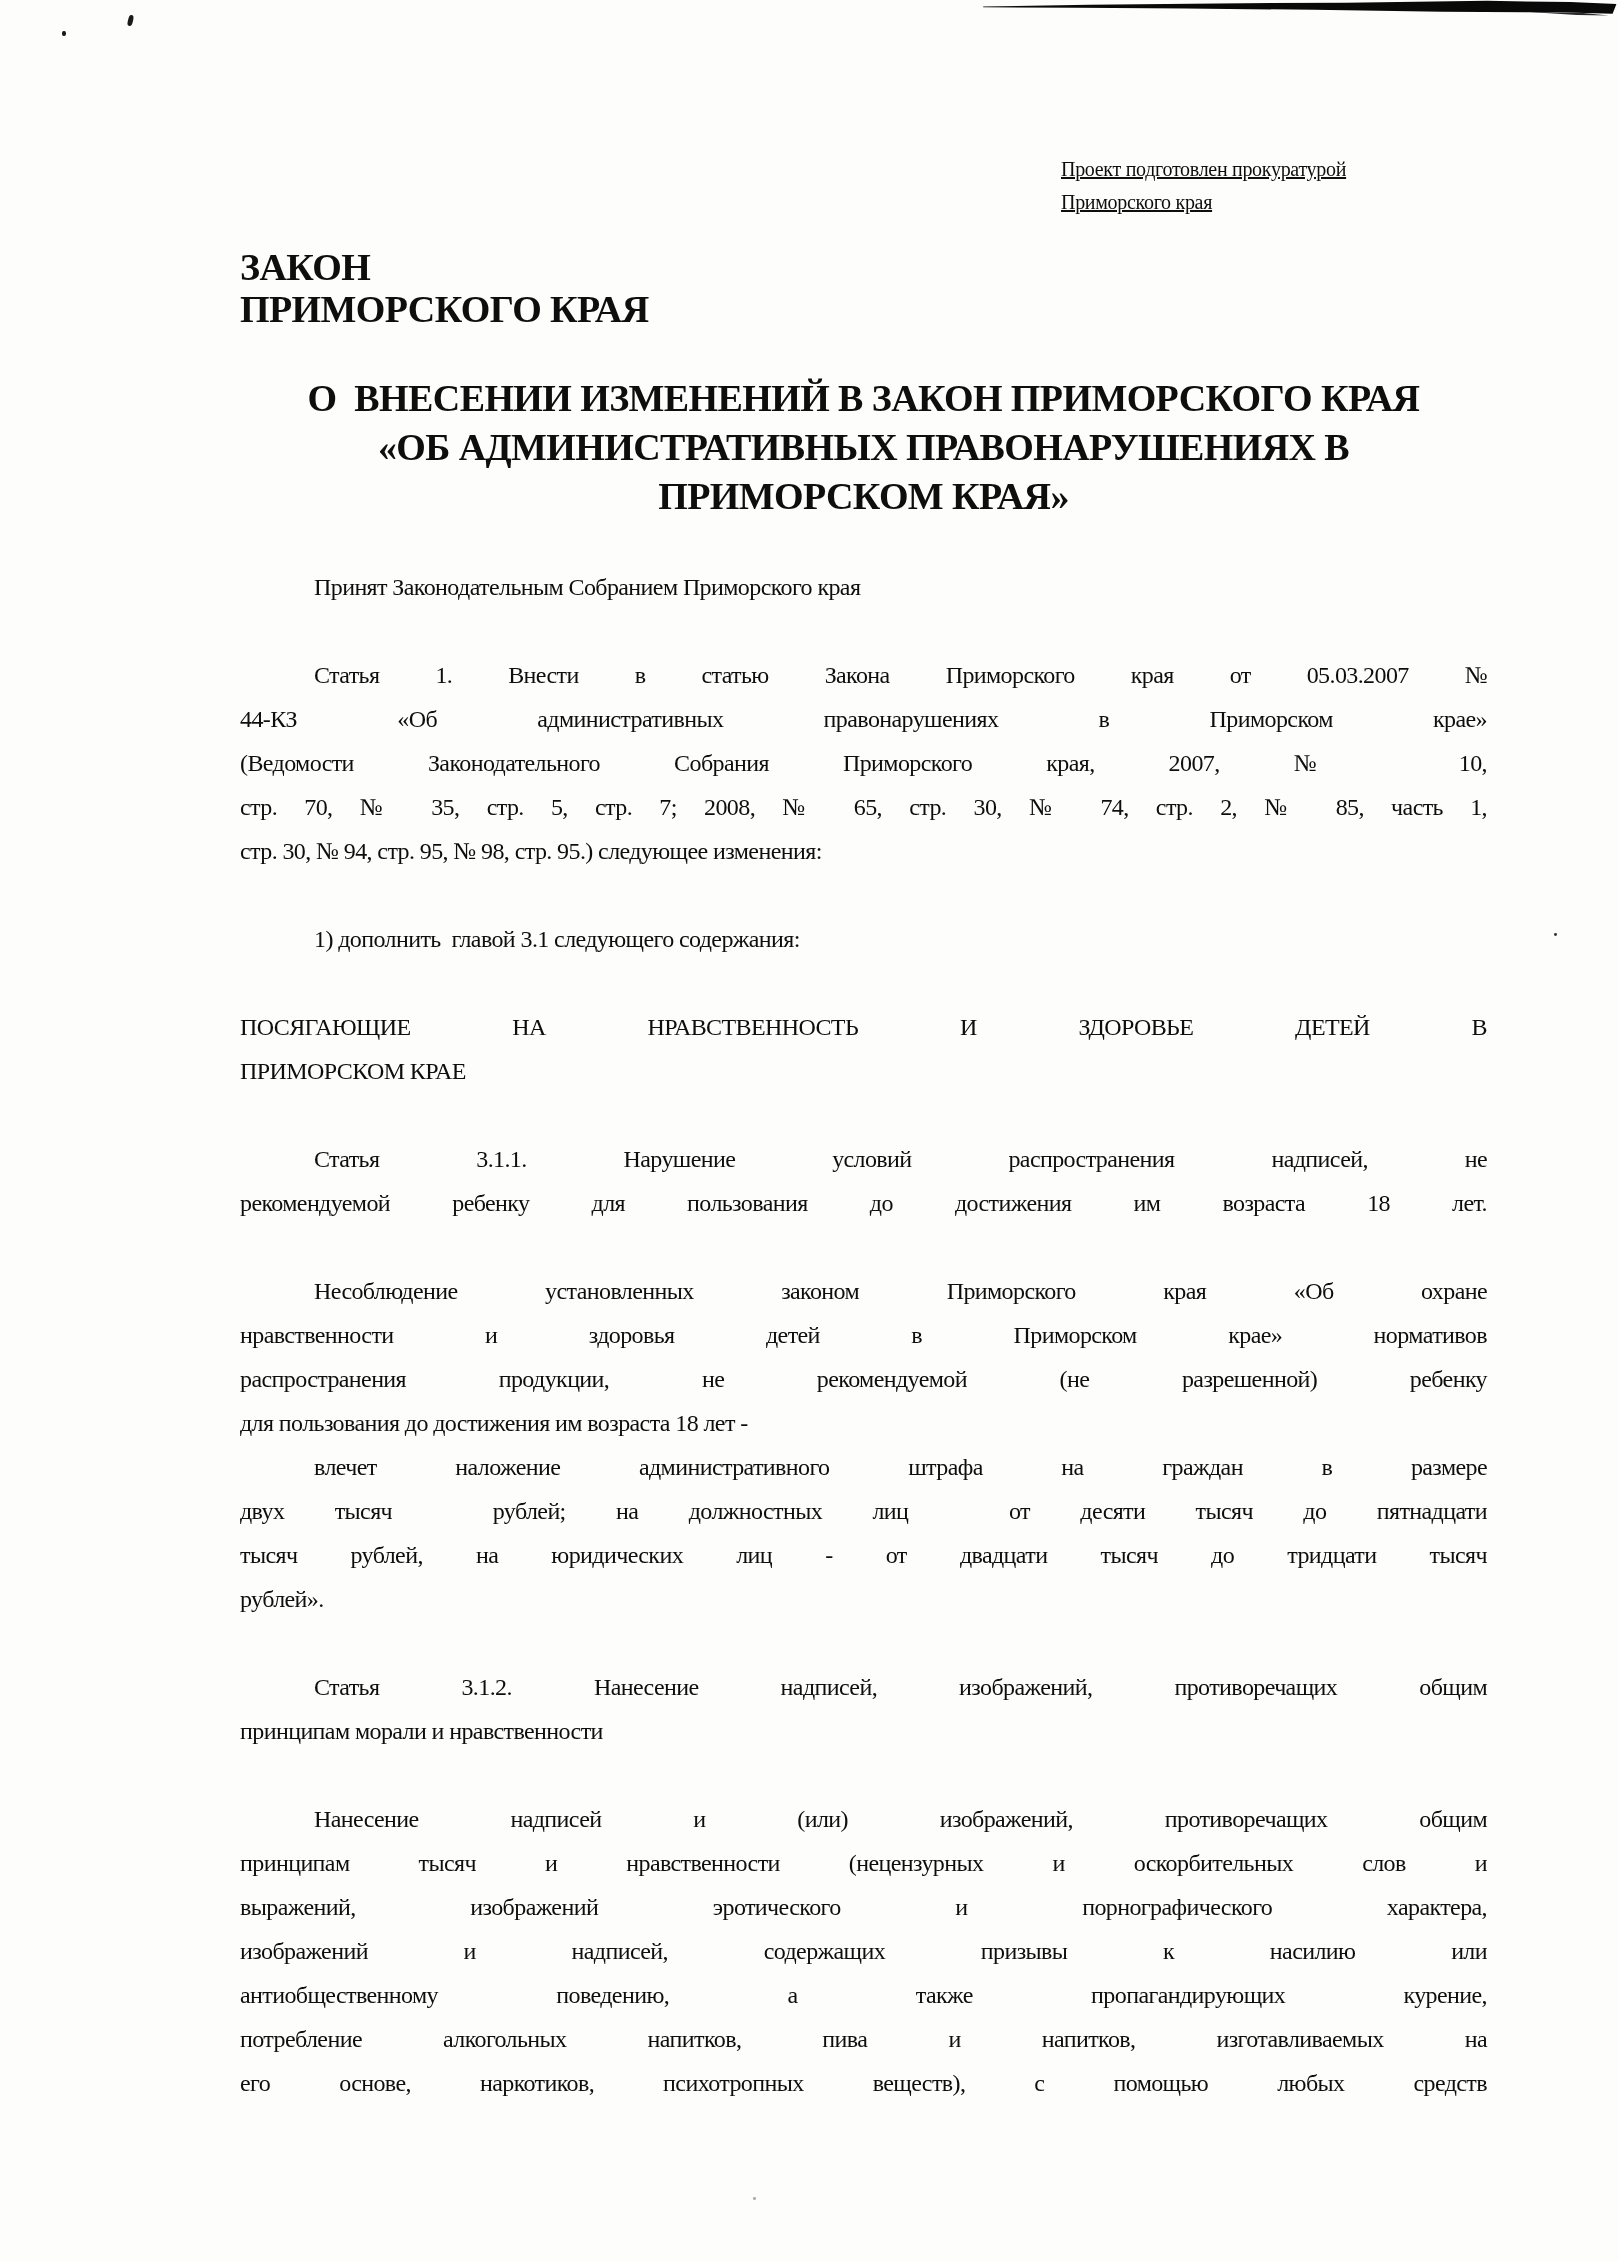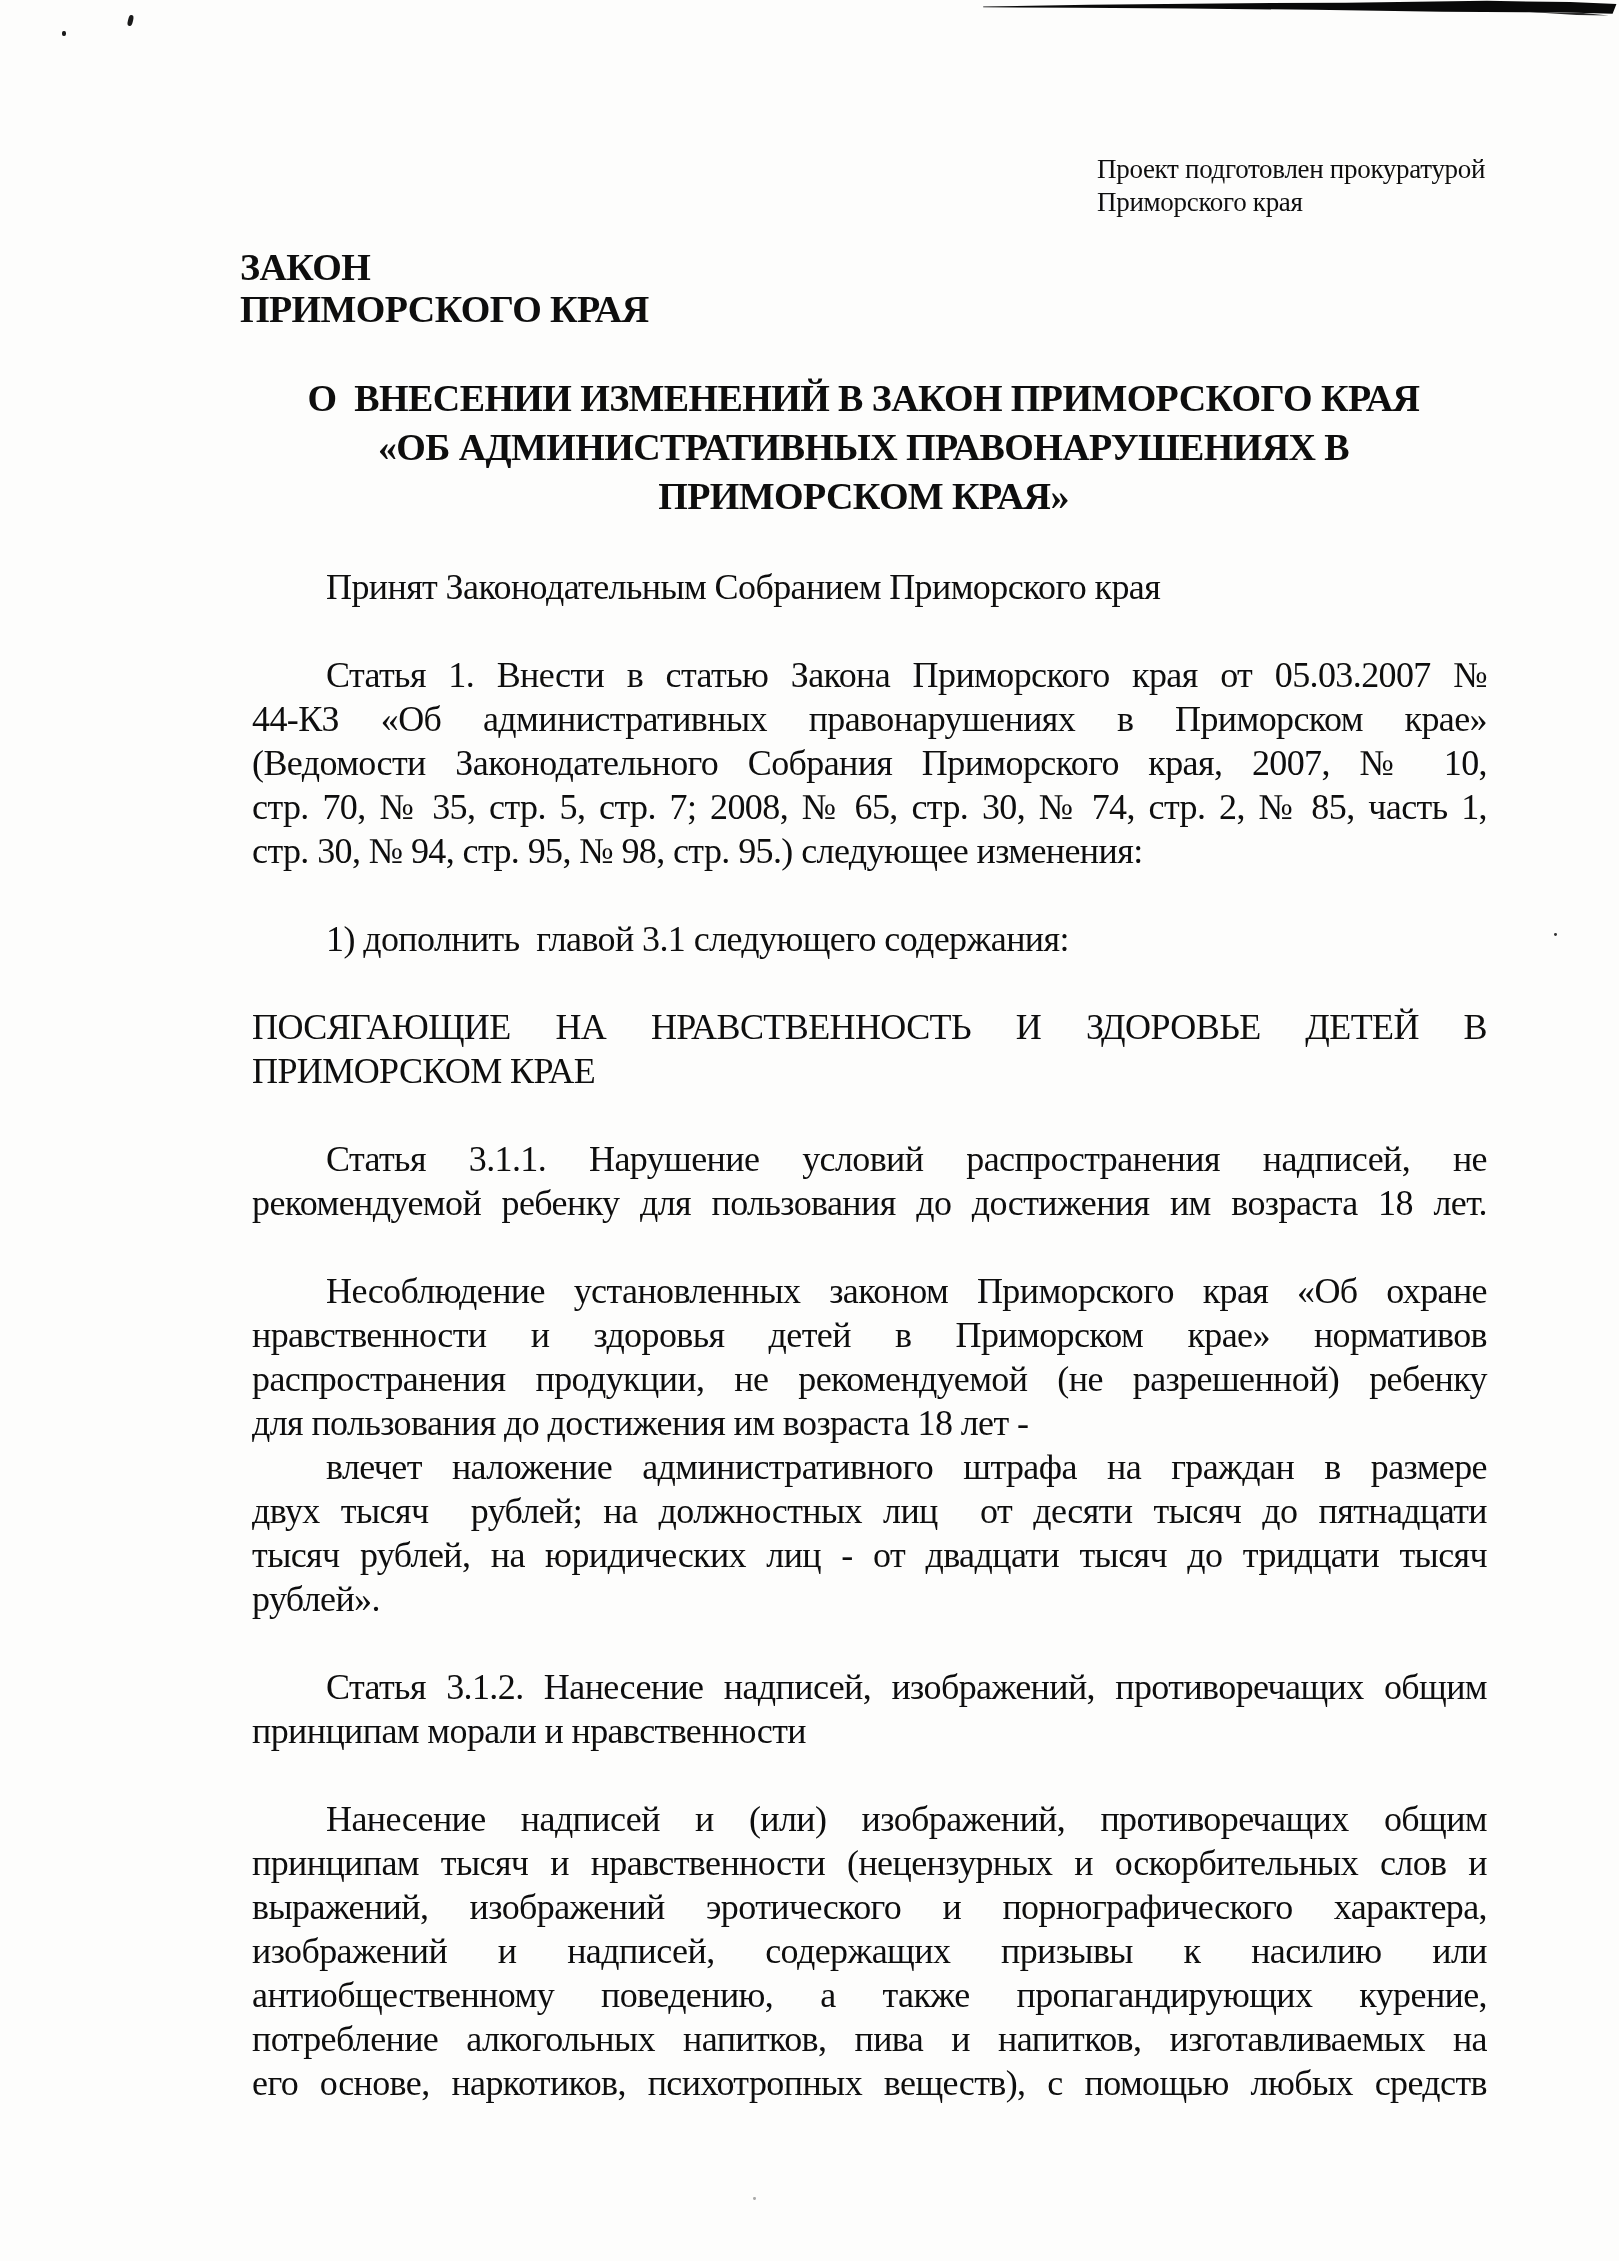--- a/index.html
+++ b/index.html
@@ -14,26 +14,27 @@
   }
   .content {
     position: absolute;
     left: 240px;
     top: 0;
     width: 1247px;
   }
   
   .header-note {
     position: absolute;
-    left: 1097px;
+    left: 1061px;
     top: 153px;
-    font-size: 27px;
+    font-size: 20px;
     line-height: 33px;
     letter-spacing: -0.3px;
     white-space: nowrap;
+    text-decoration: underline;
   }
   
   .doc-title {
     margin-top: 246px;
     text-align: left;
     font-weight: bold;
     font-size: 38px;
     line-height: 42px;
     letter-spacing: -0.6px;
   }
@@ -41,25 +42,24 @@
     margin-top: 44px;
     text-align: center;
     font-weight: bold;
     font-size: 38px;
     line-height: 49px;
     letter-spacing: -0.6px;
   }
   
   .para { margin: 0; }
   .line {
-    font-size: 36px;
+    font-size: 24px;
     line-height: 44px;
     letter-spacing: -0.6px;
     text-justify: inter-word;
-    margin-left: 12px;
   }
   .line.just { text-align: justify; text-align-last: justify; }
   .line.ind  { text-indent: 74px; }
 
   .para[data-name="accepted-clause"]        { margin-top: 44px; }
   .para[data-name="article-1-paragraph"]    { margin-top: 44px; }
   .para[data-name="amendment-item-1"]       { margin-top: 44px; }
   .para[data-name="chapter-3-1-heading"]    { margin-top: 44px; }
   .para[data-name="article-3-1-1-title"]    { margin-top: 44px; }
   .para[data-name="article-3-1-1-body"]     { margin-top: 44px; }

